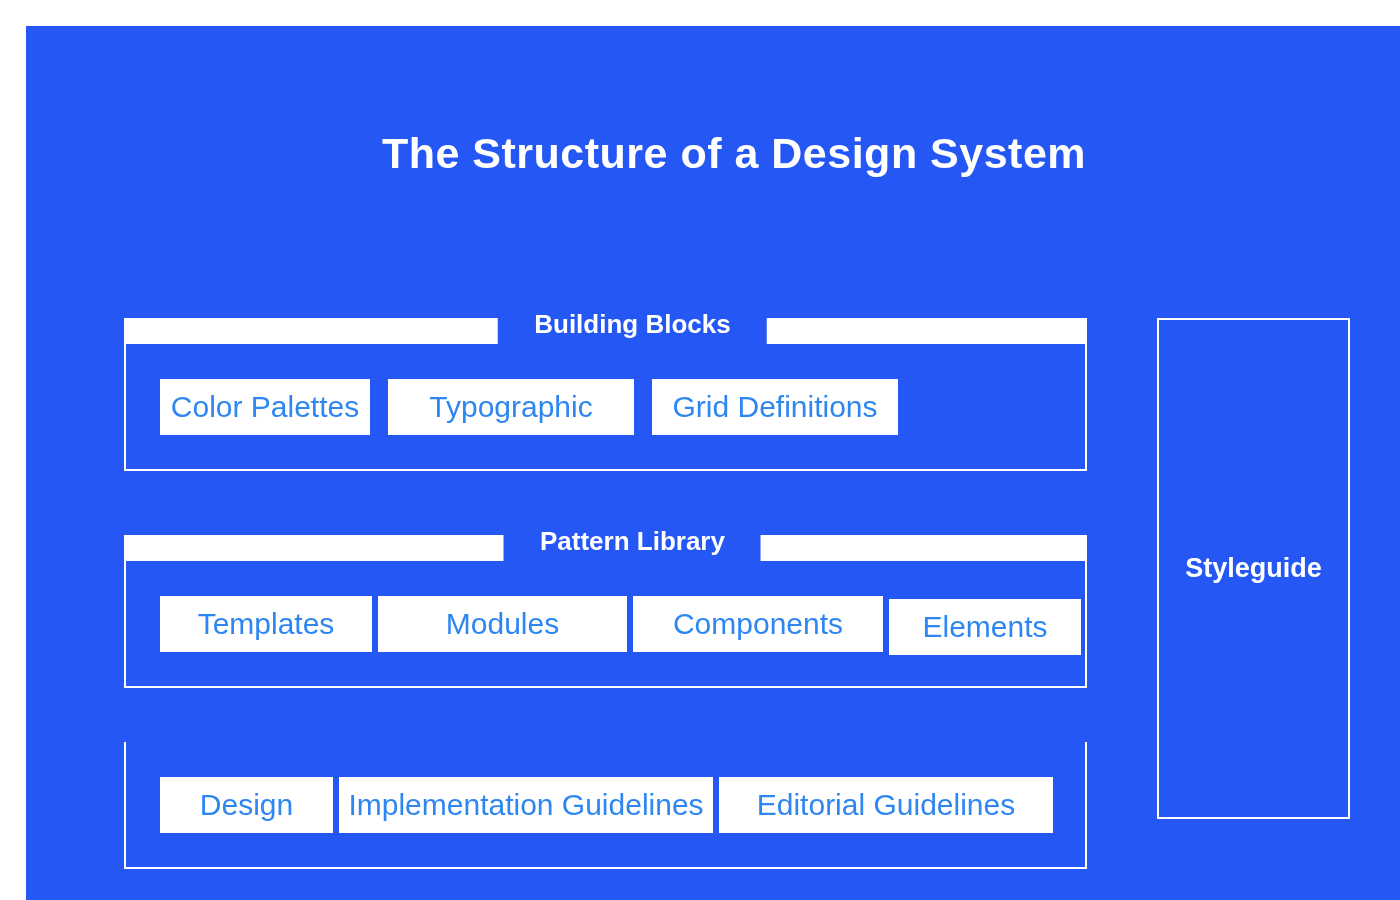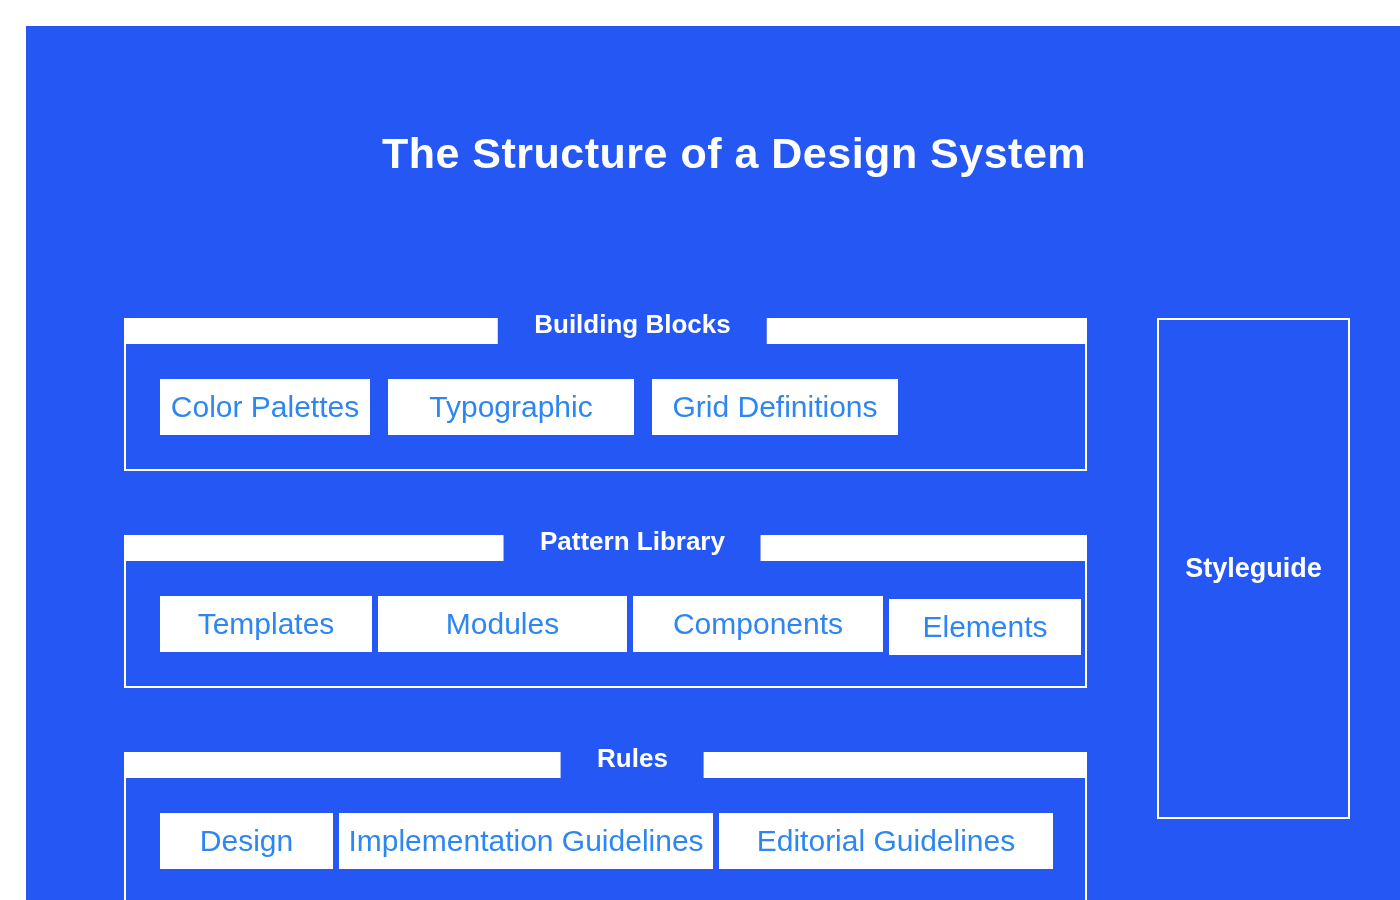--- a/index.html
+++ b/index.html
@@ -139,24 +139,20 @@
       </div>
       <div class="sec-body gap16">
         <div class="item-box" style="width:212px">Templates</div>
         <div class="item-box" style="width:249px">Modules</div>
         <div class="item-box" style="width:250px">Components</div>
         <div class="item-box drop3" style="width:192px">Elements</div>
       </div>
     </div>
 
     <div class="section">
-      <div class="sec-header">
-        <div class="line"></div>
-        <div class="sec-label">Rules</div>
-      </div>
       <div class="sec-body gap16">
         <div class="item-box" style="width:173px">Design</div>
         <div class="item-box" style="width:374px">Implementation Guidelines</div>
         <div class="item-box" style="width:334px">Editorial Guidelines</div>
       </div>
     </div>
 
   </div>
 
   <div class="styleguide-box">

